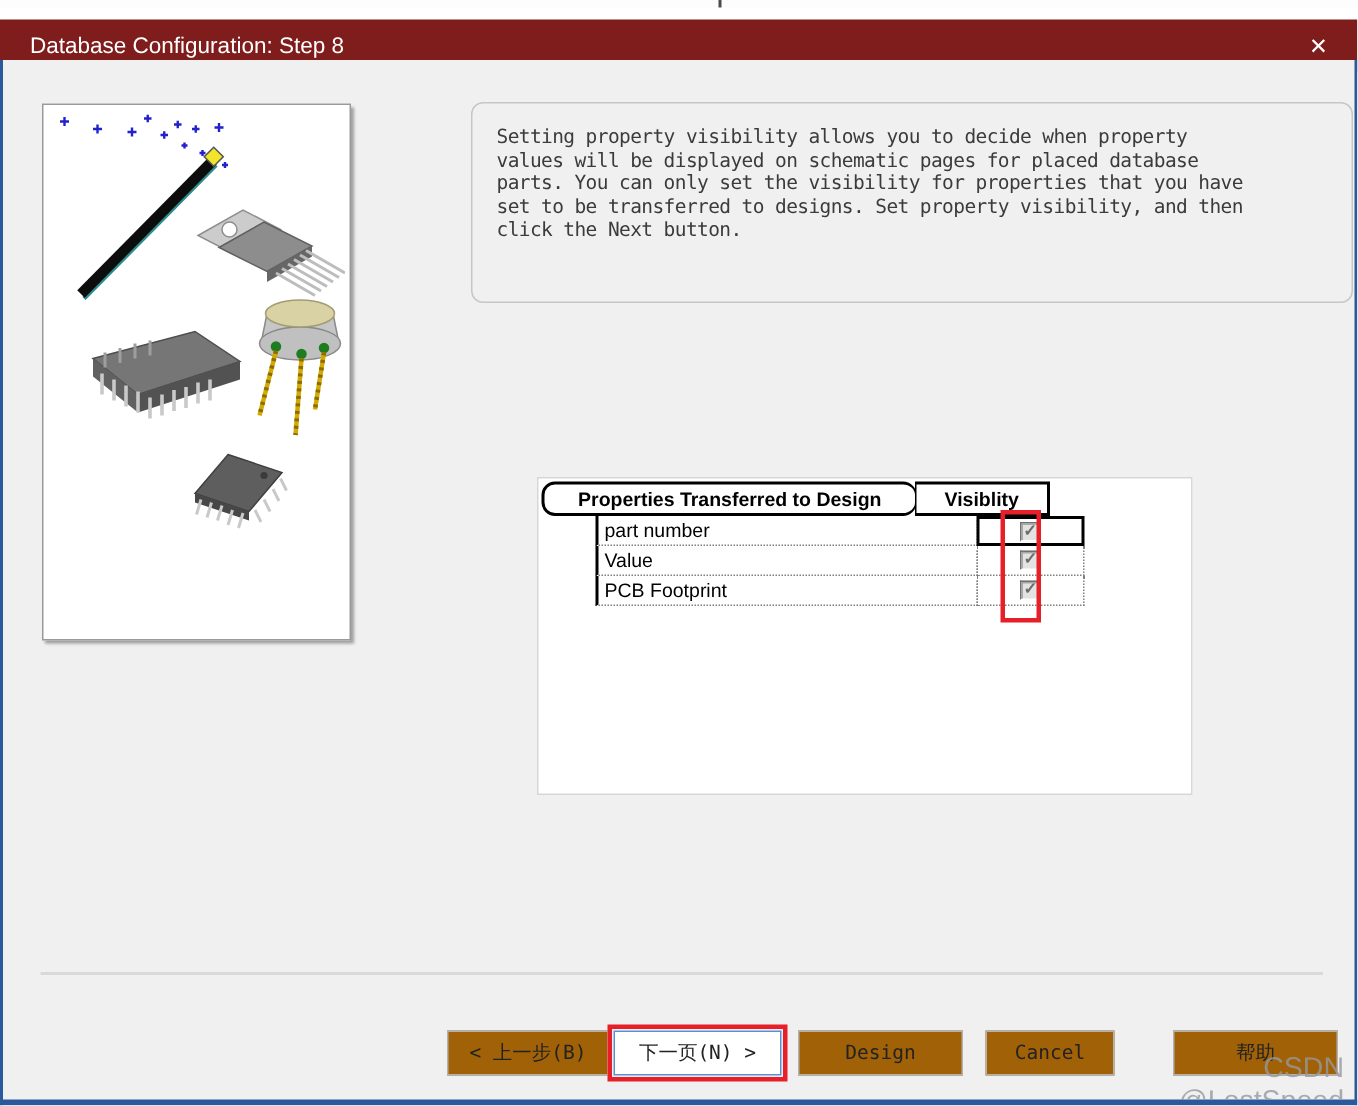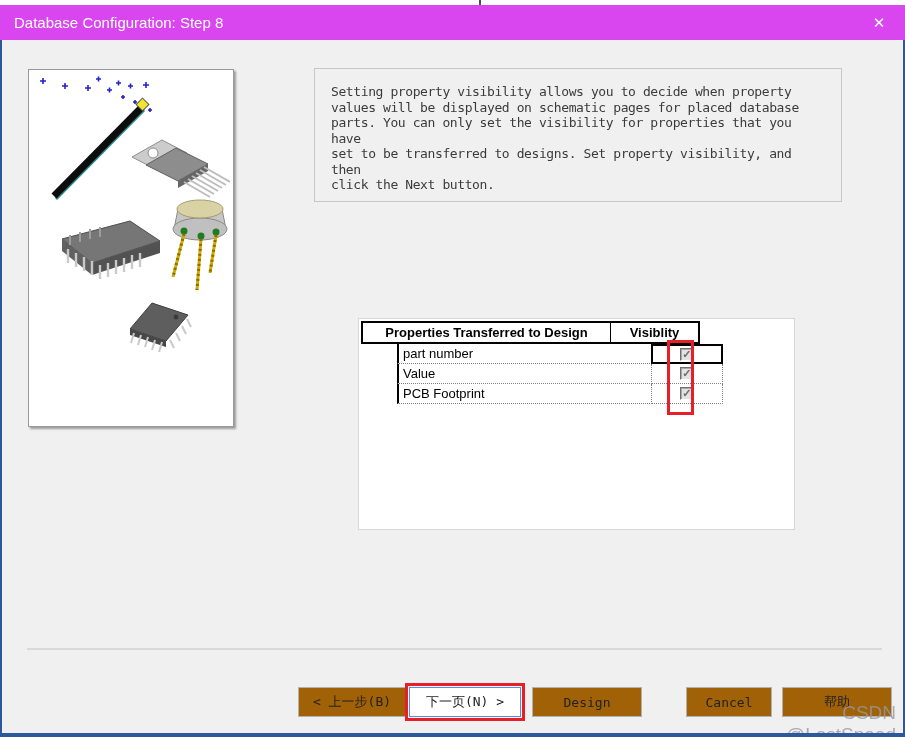--- a/index.html
+++ b/index.html
@@ -4,23 +4,23 @@
 <style>
   * { margin:0; padding:0; box-sizing:border-box; }
   html,body { background:#fff; }
   .window {
     position:relative; width:905px; height:737px; overflow:hidden;
     font-family:"Liberation Sans", sans-serif; background:#fff;
   }
   .top-strip { position:absolute; left:0; top:0; width:905px; height:5px; background:#fdfdfd; }
   .top-artifact { position:absolute; left:479px; top:0; width:2px; height:5px; background:#4a4a55; }
   .titlebar {
-    position:absolute; left:0; top:5px; width:905px; height:35px;
-    background:#d946ef; display:flex; align-items:center;
-    color:#fff; font-size:15px; padding-left:14px;
+    position:absolute; left:0; top:13px; width:905px; height:35px;
+    background:#7f1d1d; display:flex; align-items:center;
+    color:#fff; font-size:15px; padding-left:20px;
   }
   .close-btn {
     position:absolute; right:8px; top:0; width:36px; height:35px;
     display:flex; align-items:center; justify-content:center;
     color:#fff; font-size:15px; cursor:default;
   }
   .body {
     position:absolute; left:0; top:40px; width:905px; height:697px;
     background:#f0f0f0;
     border-left:2px solid #2c589c; border-right:2px solid #2c589c; border-bottom:4px solid #2c589c;
@@ -28,36 +28,36 @@
   }
   
   .img-panel {
     position:absolute; left:26px; top:29px; width:206px; height:358px;
     background:#fff; border:1px solid #9a9a9a;
     box-shadow: inset 0 0 0 2px #ffffff, 2px 2px 2px rgba(0,0,0,0.35);
   }
   .img-panel svg { position:absolute; left:3px; top:3px; }
   
   .desc-box {
-    position:absolute; left:312px; top:28px; width:528px; height:134px;
-    border:1px solid #c6c6c6; border-radius:0; background:#f0f0f0;
+    position:absolute; left:312px; top:28px; width:588px; height:134px;
+    border:1px solid #c6c6c6; border-radius:8px; background:#f0f0f0;
     padding:15px 16px;
     font-family:"DejaVu Sans Mono", monospace;
     font-size:13px; line-height:15.5px; color:#3b3b3b;
     white-space:pre-line; letter-spacing:-0.4px;
   }
   
   .grid-box {
     position:absolute; left:356px; top:278px; width:437px; height:212px;
     background:#fff; border:1px solid #d7d7d7;
   }
   .grid { position:absolute; left:2px; top:2px; width:362px; font-size:13px; color:#000; }
   .hdr { display:flex; height:23px; font-weight:bold; }
   .hdr-c { border:1px solid #000; display:flex; align-items:center; justify-content:center; background:#fff; }
-  .hdr-c1 { width:250px; border-width:2px 1px 2px 2px; }
+  .hdr-c1 { width:250px; border-width:2px 1px 2px 2px;border-radius:9px; }
   .hdr-c2 { width:90px; margin-left:-1px; border-width:2px 2px 2px 1px; }
   .row { display:flex; height:20px;margin-left:36px; }
   .row .c1 {
     width:282px; border-left:2px solid #000; border-bottom:1px dotted #808080;
     border-right:1px dotted #808080; padding-left:4px; display:flex; align-items:center;
   }
   .row .c2 {
     width:80px; margin-left:-1px; border-bottom:1px dotted #808080; border-right:1px dotted #808080;
     border-left:1px dotted #808080;
     display:flex; align-items:center; justify-content:center;
@@ -79,21 +79,21 @@
   .separator { position:absolute; left:25px; top:608px; width:855px; height:2px; background:#d9d9d9; }
   
   .btn {
     position:absolute; top:647px; height:30px;
     background:#a16207; border:1px solid #b2b2b2;
     font-family:"DejaVu Sans Mono", monospace; font-size:13px; color:#222;
     display:flex; align-items:center; justify-content:center; cursor:default;
   }
   .btn-back  { left:296px; width:108px; }
   .btn-finish{ left:530px; width:110px; }
-  .btn-cancel{ left:684px; width:86px; }
+  .btn-cancel{ left:655px; width:86px; }
   .btn-help  { left:780px; width:110px; }
   .red-box-next {
     position:absolute; left:403px; top:643px; width:120px; height:38px;
     border:3px solid #e71f28; padding:1px; background:#f0f0f0;
   }
   .btn-next {
     width:112px; height:30px; background:#fff;
     border:1px solid #5b8fd4;
     font-family:"DejaVu Sans Mono", monospace; font-size:13px; color:#222;
     display:flex; align-items:center; justify-content:center; cursor:default;

